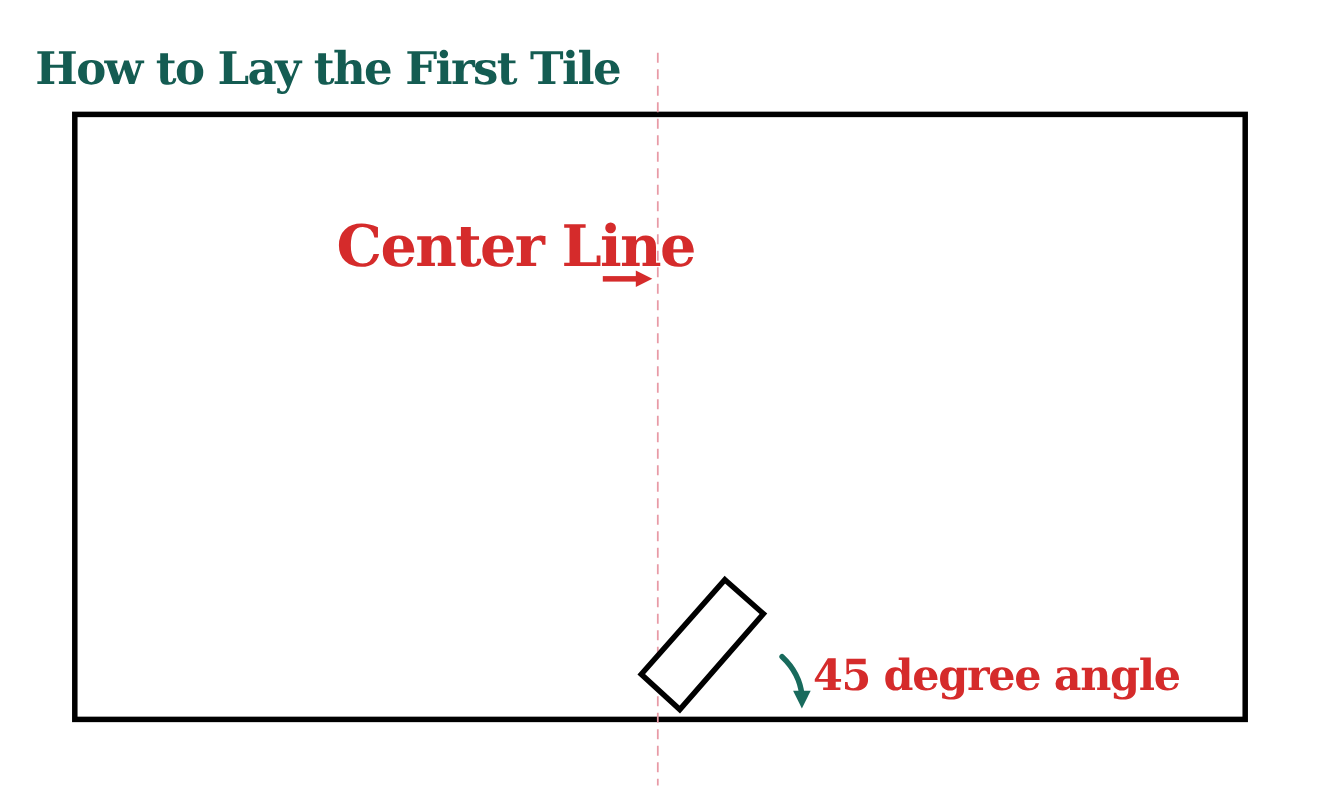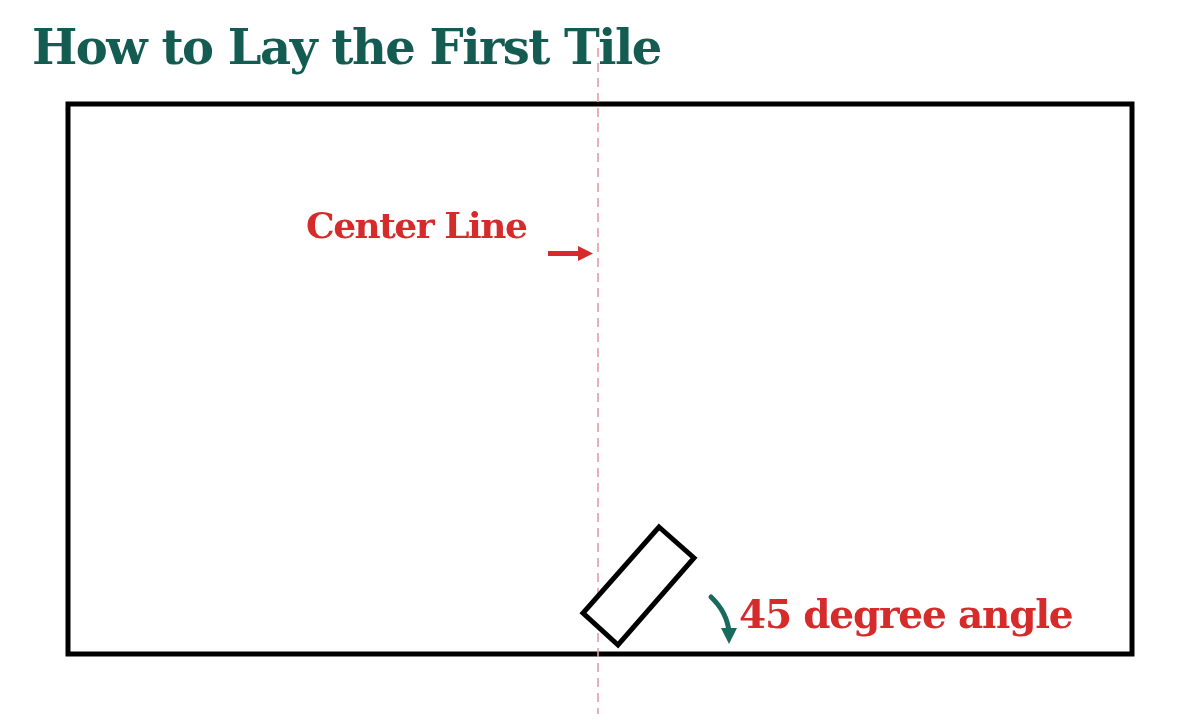--- a/index.html
+++ b/index.html
@@ -1,27 +1,27 @@
 <!DOCTYPE html>
 <html><head>
   <meta charset="utf-8">
   <style>
     html, body { margin: 0; padding: 0; background: #ffffff; }
     body { width: 1200px; height: 724px; position: relative; overflow: hidden; }
     .title {
-      position: absolute; left: 32px; top: 19px;
+      position: absolute; left: 32px; top: 34px;
       font-family: "DejaVu Serif", serif; font-weight: bold;
-      font-size: 48px; letter-spacing: -1.5px; line-height: 56px;
+      font-size: 41px; letter-spacing: -1.5px; line-height: 56px;
       white-space: nowrap;
     }
     .label-red {
       position: absolute; font-family: "DejaVu Serif", serif; font-weight: bold;
       white-space: nowrap;
     }
-    .center-label { left: 306px; top: 200px; font-size: 36px; letter-spacing: -1.5px; line-height: 50px; }
+    .center-label { left: 306px; top: 200px; font-size: 52px; letter-spacing: -1.5px; line-height: 50px; }
     .angle-label { left: 739px; top: 592px; font-size: 39px; letter-spacing: -1.2px; line-height: 44px; }
     svg.diagram { position: absolute; left: 0; top: 0; }
   </style>
 </head>
 <body>
 
 <div class="title" style="color: rgb(20, 92, 82);">How to Lay the First Tile</div>
 
 <svg class="diagram" width="1200" height="724" viewBox="0 0 1200 724">
 

